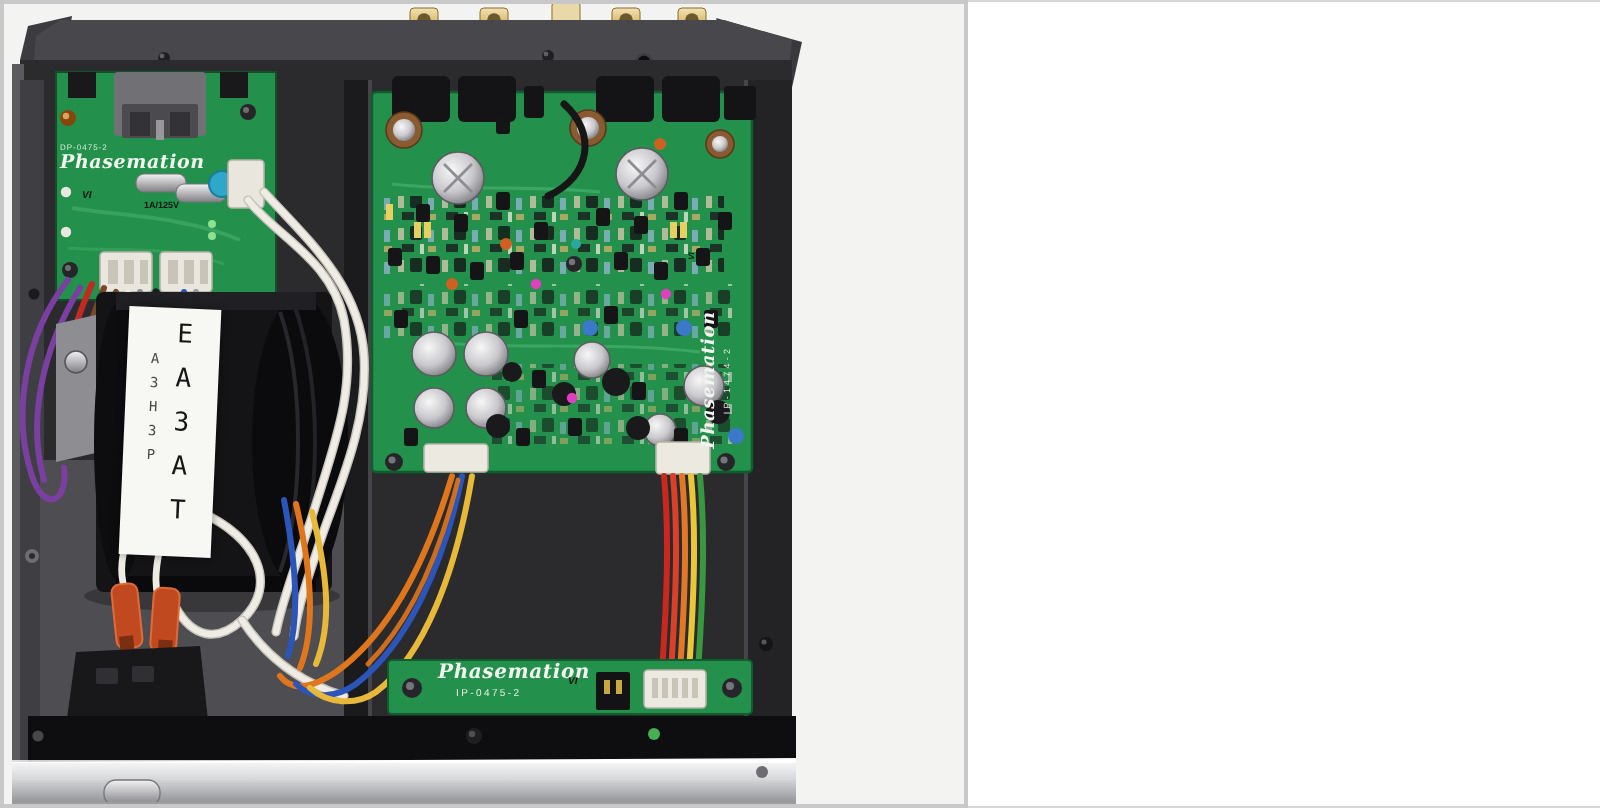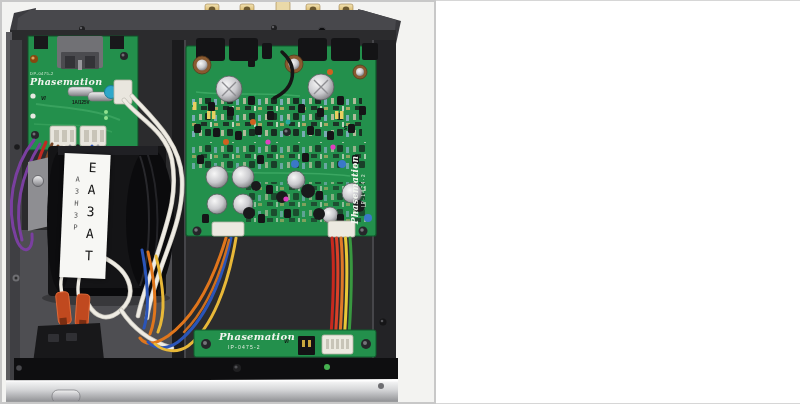--- a/index.html
+++ b/index.html
@@ -3,21 +3,21 @@
 <meta charset="utf-8">
 <style>
   html,body { margin:0; padding:0; background:#ffffff; }
   .page {
     position:relative; width:800px; height:404px; background:#ffffff;
     box-shadow: inset 0 1px 0 #d6d6d6, inset 0 -1px 0 #d6d6d6;
     overflow:hidden;
     font-family:"Liberation Sans", sans-serif;
   }
   .photo-frame {
-    position:absolute; left:0; top:0; width:436px; height:404px;
+    position:absolute; left:0; top:0; width:484px; height:404px;
     border:2px solid #c8c8c8; box-sizing:border-box; background:#f3f3f1;
   }
   .photo-frame svg { position:absolute; left:0; top:0; }
   .ovl { position:absolute; white-space:nowrap; line-height:1; pointer-events:none; }
   .script {
     font-family:"DejaVu Serif", serif; font-style:italic; font-weight:bold;
     color:#f2f5ef; letter-spacing:0.3px;
   }
   .tiny { font-size:4px; letter-spacing:0.4px; }
   .vi-mark { font-size:5px; font-weight:bold; font-style:italic; color:#101010; }

